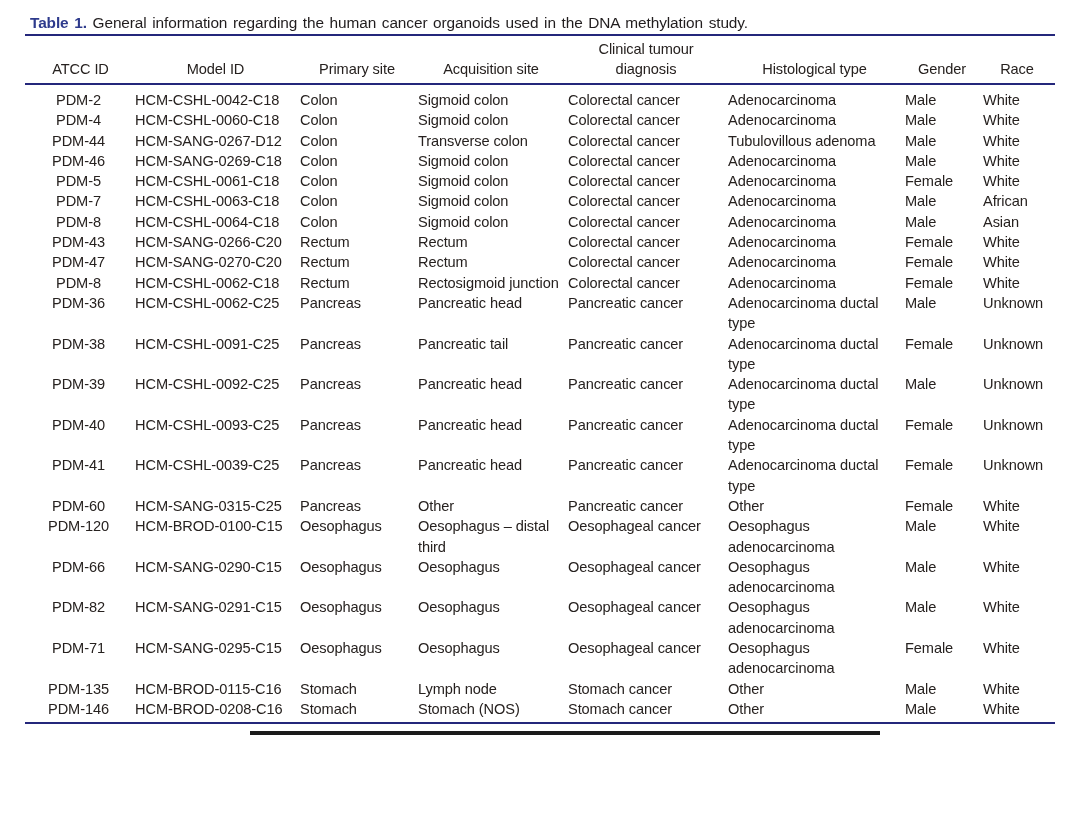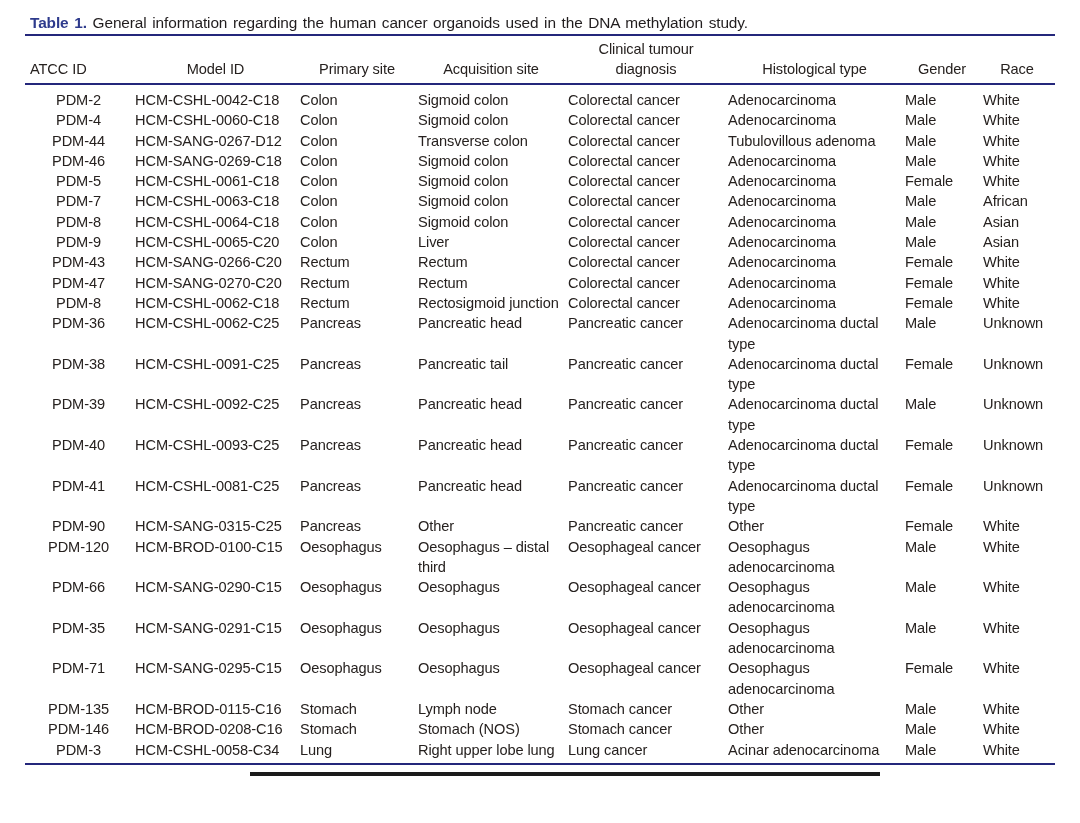--- a/index.html
+++ b/index.html
@@ -48,21 +48,21 @@
     font-size: 14.6px;
     line-height: 20px;
     letter-spacing: -0.1px;
     text-align: center;
     vertical-align: bottom;
     padding: 3px 4px 4px 0;
     border-bottom: 2.8px solid #24277b;
     color: #26211f;
   }
   table.t1 th:first-child {
-    text-align: left;
+    text-align: center;
     padding-left: 5px;
   }
 
   table.t1 td {
     font-size: 14.6px;
     line-height: 20.3px;
     letter-spacing: -0.1px;
     vertical-align: top;
     text-align: left;
     padding: 0 8px 0 0;
@@ -174,30 +174,20 @@
           <td>PDM-8</td>
           <td>HCM-CSHL-0064-C18</td>
           <td>Colon</td>
           <td>Sigmoid colon</td>
           <td>Colorectal cancer</td>
           <td>Adenocarcinoma</td>
           <td>Male</td>
           <td>Asian</td>
         </tr>
         <tr>
-          <td>PDM-9</td>
-          <td>HCM-CSHL-0065-C20</td>
-          <td>Colon</td>
-          <td>Liver</td>
-          <td>Colorectal cancer</td>
-          <td>Adenocarcinoma</td>
-          <td>Male</td>
-          <td>Asian</td>
-        </tr>
-        <tr>
           <td>PDM-43</td>
           <td>HCM-SANG-0266-C20</td>
           <td>Rectum</td>
           <td>Rectum</td>
           <td>Colorectal cancer</td>
           <td>Adenocarcinoma</td>
           <td>Female</td>
           <td>White</td>
         </tr>
         <tr>
@@ -255,30 +245,30 @@
           <td>HCM-CSHL-0093-C25</td>
           <td>Pancreas</td>
           <td>Pancreatic head</td>
           <td>Pancreatic cancer</td>
           <td>Adenocarcinoma ductal type</td>
           <td>Female</td>
           <td>Unknown</td>
         </tr>
         <tr>
           <td>PDM-41</td>
-          <td>HCM-CSHL-0081-C25</td>
+          <td>HCM-CSHL-0039-C25</td>
           <td>Pancreas</td>
           <td>Pancreatic head</td>
           <td>Pancreatic cancer</td>
           <td>Adenocarcinoma ductal type</td>
           <td>Female</td>
           <td>Unknown</td>
         </tr>
         <tr>
-          <td>PDM-90</td>
+          <td>PDM-60</td>
           <td>HCM-SANG-0315-C25</td>
           <td>Pancreas</td>
           <td>Other</td>
           <td>Pancreatic cancer</td>
           <td>Other</td>
           <td>Female</td>
           <td>White</td>
         </tr>
         <tr>
           <td>PDM-120</td>
@@ -294,21 +284,21 @@
           <td>PDM-66</td>
           <td>HCM-SANG-0290-C15</td>
           <td>Oesophagus</td>
           <td>Oesophagus</td>
           <td>Oesophageal cancer</td>
           <td>Oesophagus adenocarcinoma</td>
           <td>Male</td>
           <td>White</td>
         </tr>
         <tr>
-          <td>PDM-35</td>
+          <td>PDM-82</td>
           <td>HCM-SANG-0291-C15</td>
           <td>Oesophagus</td>
           <td>Oesophagus</td>
           <td>Oesophageal cancer</td>
           <td>Oesophagus adenocarcinoma</td>
           <td>Male</td>
           <td>White</td>
         </tr>
         <tr>
           <td>PDM-71</td>
@@ -333,28 +323,18 @@
         <tr>
           <td>PDM-146</td>
           <td>HCM-BROD-0208-C16</td>
           <td>Stomach</td>
           <td>Stomach (NOS)</td>
           <td>Stomach cancer</td>
           <td>Other</td>
           <td>Male</td>
           <td>White</td>
         </tr>
-        <tr>
-          <td>PDM-3</td>
-          <td>HCM-CSHL-0058-C34</td>
-          <td>Lung</td>
-          <td>Right upper lobe lung</td>
-          <td>Lung cancer</td>
-          <td>Acinar adenocarcinoma</td>
-          <td>Male</td>
-          <td>White</td>
-        </tr>
       </tbody>
   </table>
 
   <div class="next-table-bar"></div>
 
 </div>
 
 </body></html>

